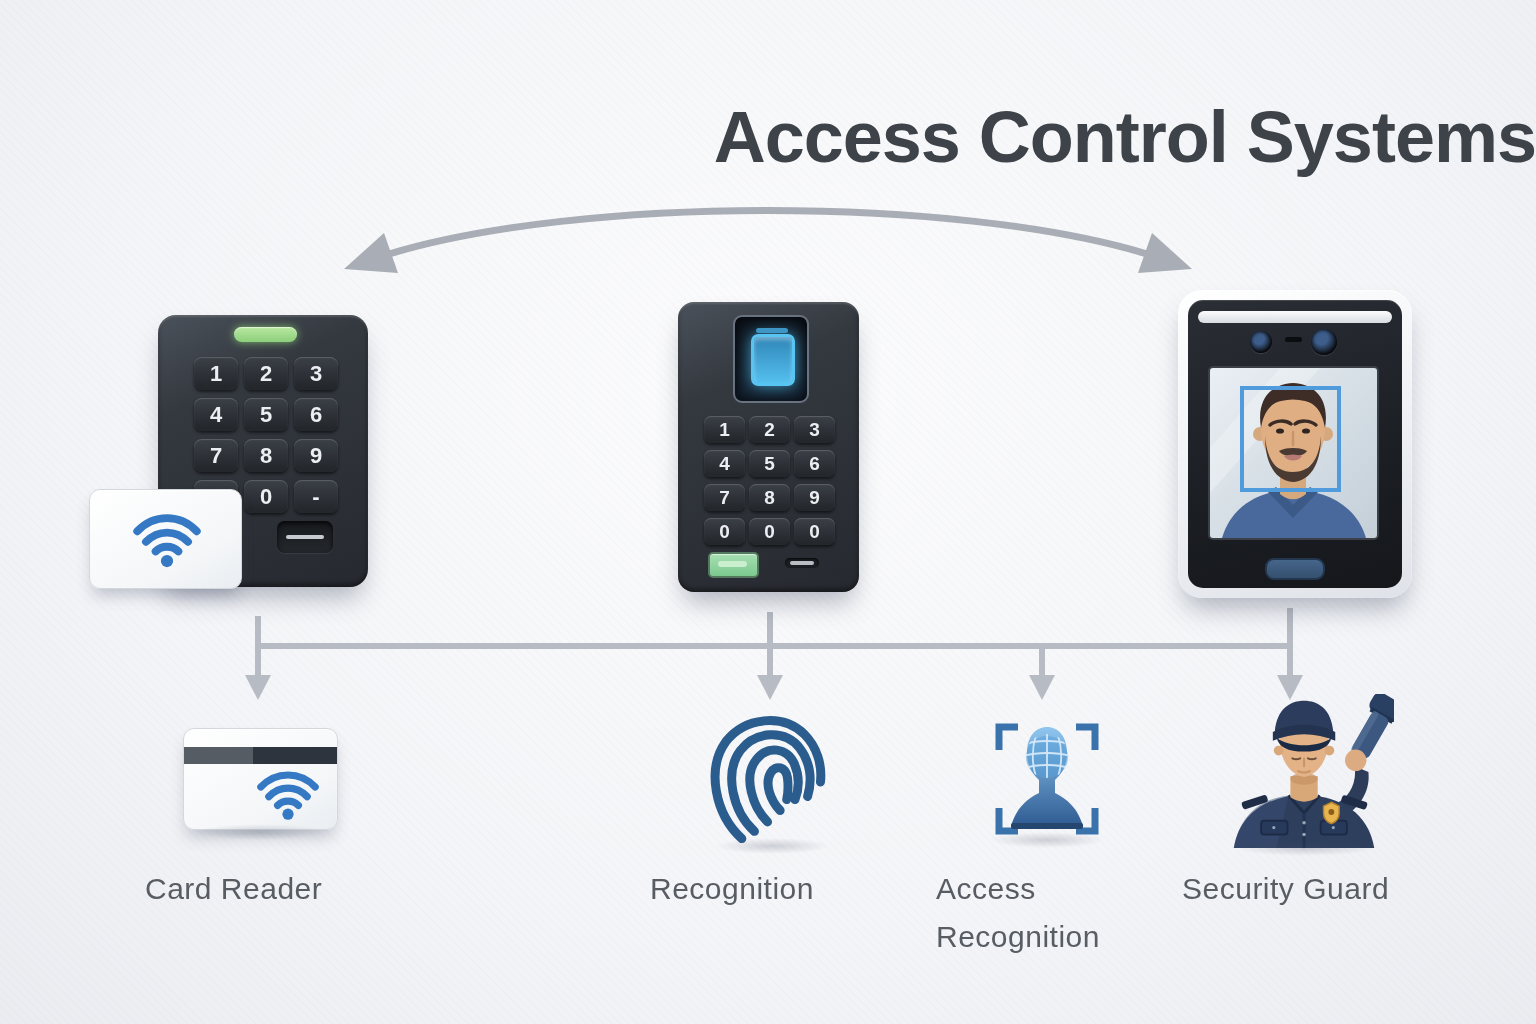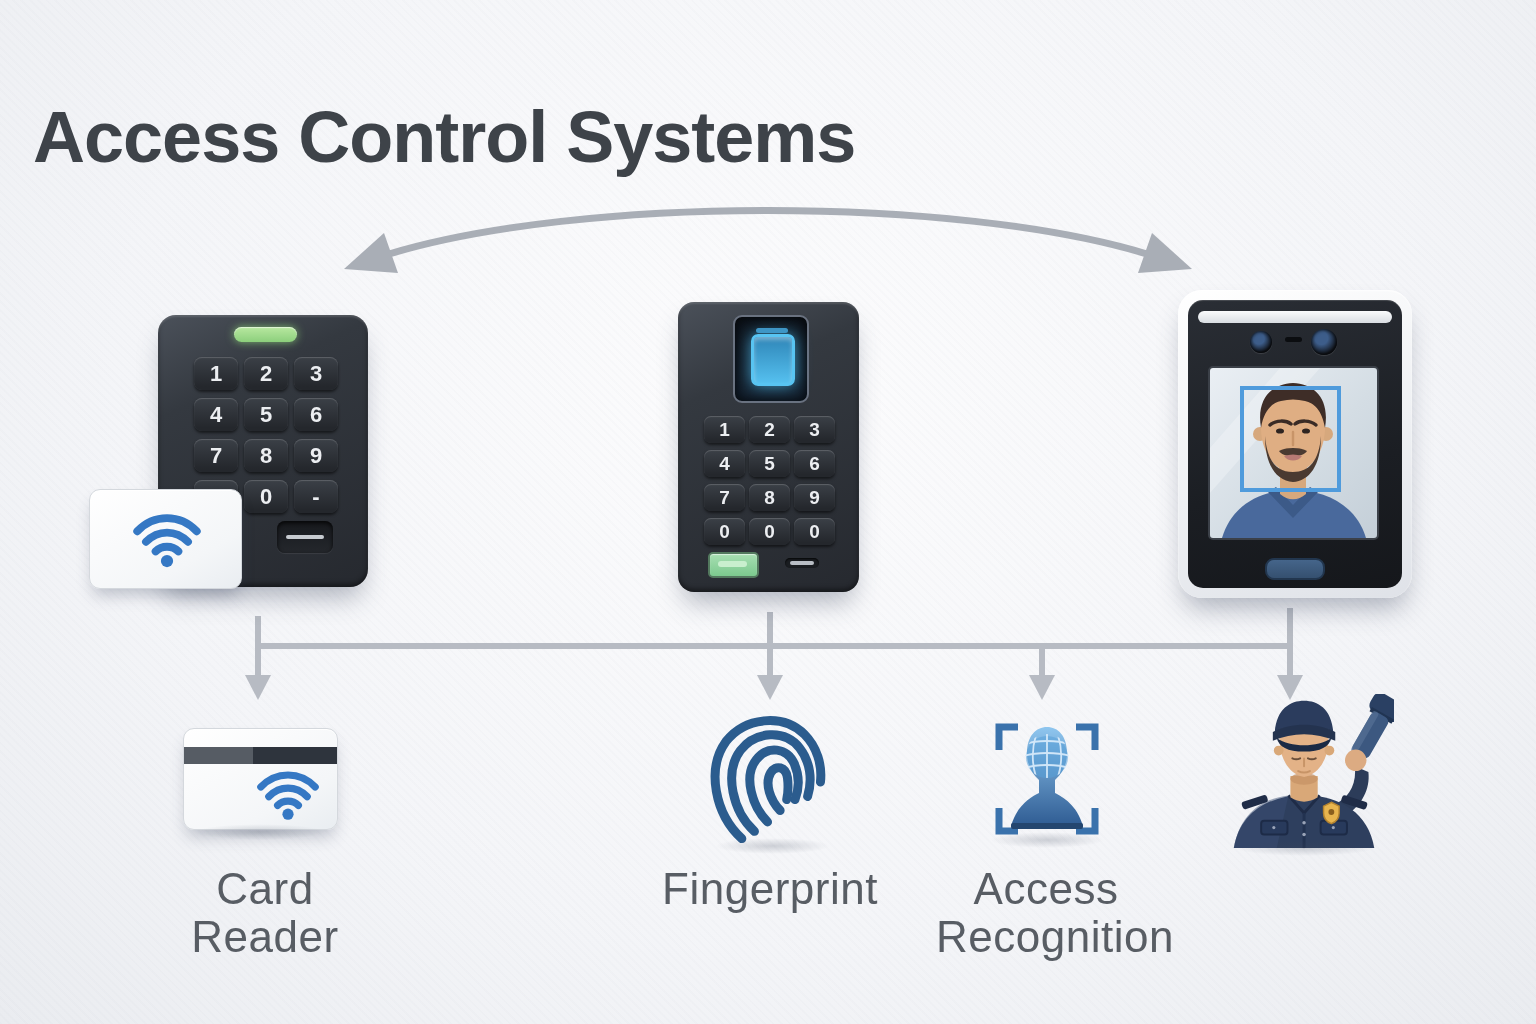--- a/index.html
+++ b/index.html
@@ -5,21 +5,21 @@
   html,body{margin:0;padding:0;}
   body{font-family:"Liberation Sans", sans-serif; background:#e8eaee;}
   #stage{
     position:relative; width:1536px; height:1024px; overflow:hidden;
     background:
       repeating-linear-gradient(45deg, rgba(120,130,150,.025) 0 2px, rgba(255,255,255,0) 2px 6px),
       radial-gradient(ellipse at 50% 38%, #fcfcfd 0%, #f4f5f8 60%, #eaecf0 100%);
   }
   .abs{position:absolute;}
   .title{
-    left:0; right:0; top:96px; text-align:left;
+    left:0; right:0; top:96px; text-align:right;
     font-size:72px; font-weight:700; letter-spacing:-1px; color:#3e4349;padding-left:33px;
   }
   
   .device{
     border-radius:18px;
     background:linear-gradient(155deg,#4b515a 0%,#343940 28%,#26292f 100%);
     box-shadow:0 16px 26px -6px rgba(60,70,95,.38), inset 0 2px 2px rgba(255,255,255,.14), inset 0 -3px 5px rgba(0,0,0,.45);
   }
   .key{
     display:flex; align-items:center; justify-content:center;
@@ -81,21 +81,21 @@
   .lens-dash{left:97px; top:37px; width:17px; height:5px; border-radius:3px; background:#0b0d10;}
   .face-screen{
     left:20px; top:66px; width:167px; height:170px; border-radius:5px;
     border:2px solid #3b4048; overflow:hidden;
     background:linear-gradient(135deg,#eaeff4 0%,#d4dde4 55%,#c4cfd8 100%);
   }
   .face-btn{left:77px; top:258px; width:56px; height:18px; border-radius:9px;
     background:linear-gradient(180deg,#45658a,#35506f); border:2px solid #22364e;}
   
   .method-label{
-    font-size:44px; color:#585d64; text-align:center; line-height:48px; letter-spacing:.5px;
+    font-size:30px; color:#585d64; line-height:48px; letter-spacing:.5px;
   }
   .icon-shadow{height:16px; border-radius:50%;
     background:radial-gradient(ellipse at center, rgba(60,70,90,.22) 0%, rgba(60,70,90,0) 70%);}
   
   .card{
     background:linear-gradient(150deg,#ffffff 0%,#f4f6f8 70%,#e9edf1 100%);
     border:1px solid #d4d8dd; border-radius:11px;
     box-shadow:0 10px 16px -4px rgba(60,70,95,.3), inset 0 1px 1px #fff;
   }
   .card-stripe{left:0; top:18px; width:100%; height:17px;
@@ -303,16 +303,17 @@
       <circle cx="114" cy="58" r="5" fill="#d9a878"></circle>
     <path d="M58,39 C60,15 74,7 88,7 C102,7 116,15 118,39 C106,31 70,31 58,39 Z" fill="#2b3c5d"></path>
     <path d="M56,39 C76,29 100,29 120,39 L120,48 C100,39 76,39 56,48 Z" fill="#24334f"></path>
     <path d="M60,45 C74,55 102,55 116,45 C114,54 105,59 88,59 C71,59 62,54 60,45 Z" fill="#1b2a45"></path>
     <path d="M76,66 Q80,68 84,66 M92,66 Q96,68 100,66" stroke="#6b4f3a" stroke-width="2" fill="none" stroke-linecap="round"></path>
     <path d="M88,66 L88,74 M82,79 Q88,82 94,79" stroke="#c79467" stroke-width="2" fill="none" stroke-linecap="round"></path>
   </svg>
   <div class="abs icon-shadow" style="left:1235px;top:840px;width:140px;"></div>
 
   <div class="abs method-label" style="left:145px;top:865px;width:240px;">Card Reader</div>
-  <div class="abs method-label" style="left:650px;top:865px;width:240px;">Fingerprint</div>
+  <div class="abs method-label" style="left:650px;top:865px;width:240px;">Recognition</div>
   <div class="abs method-label" style="left:936px;top:865px;width:220px;">Access Recognition</div>
+  <div class="abs method-label" style="left:1182px;top:865px;width:280px;">Security Guard</div>
 
 </div>
 
 </body></html>

